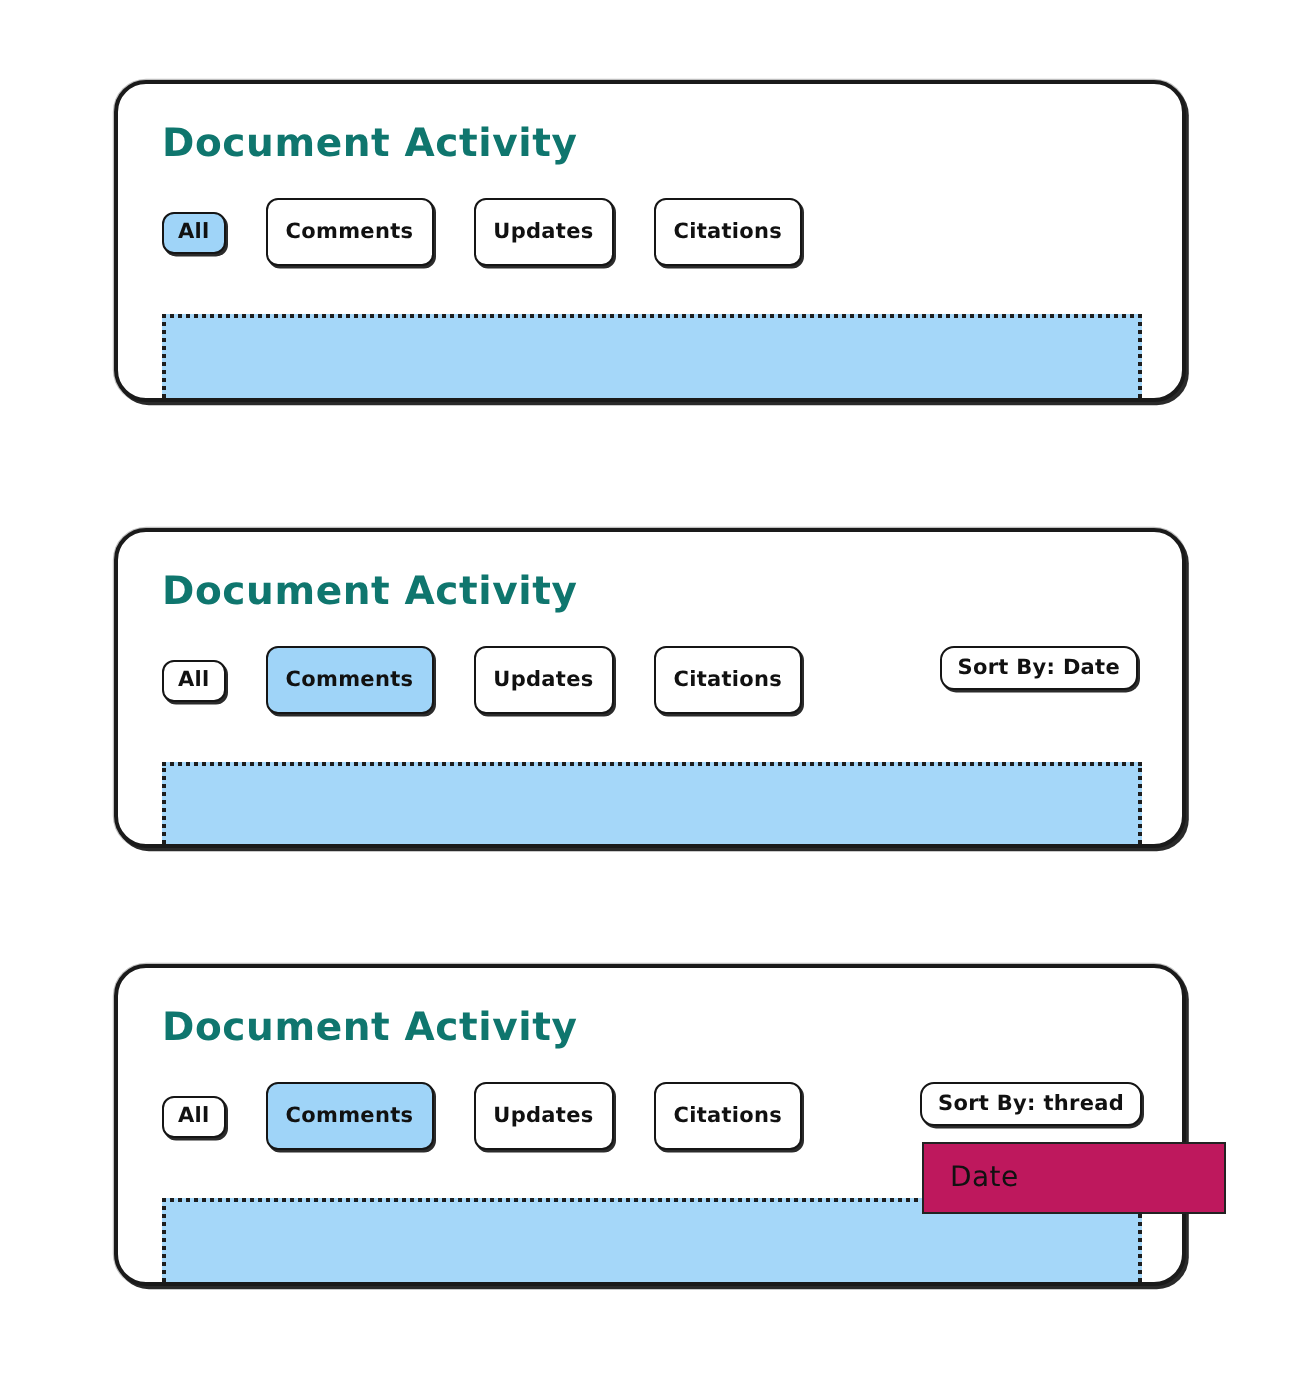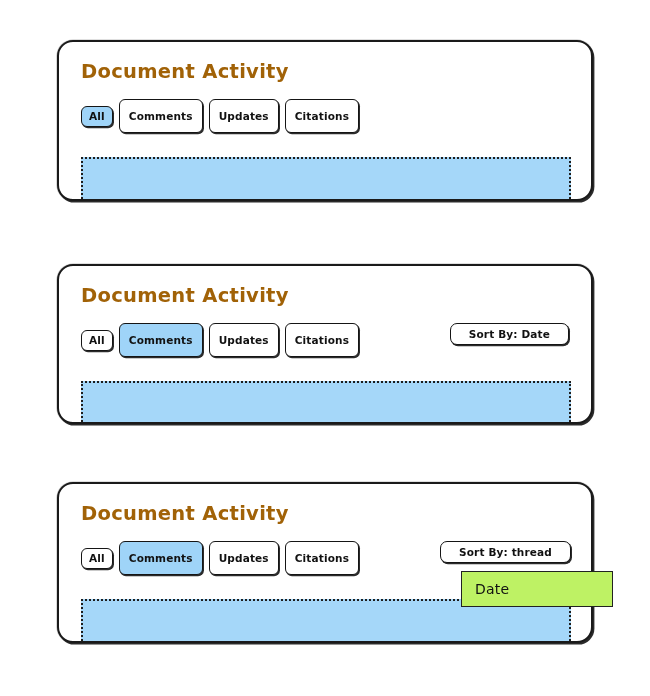--- a/index.html
+++ b/index.html
@@ -39,32 +39,32 @@
 
   
   .panel-title {
     position: absolute;
     left: 22px;
     top: 18px;
     font-size: 19.5px;
     font-weight: 700;
     letter-spacing: .3px;
     font-family: "DejaVu Sans", "Liberation Sans", sans-serif;
-    color: #a16207;
+    color: #0f766e;
     white-space: nowrap;
   }
 
   
   .tab-row {
     position: absolute;
     left: 22px;
     top: 57px;
     display: flex;
     align-items: center;
-    gap: 6px;
+    gap: 20px;
     text-align: center;
   }
   .tab {
     display: inline-flex;
     align-items: center;
     justify-content: center;
     height: 21px;
     padding: 16px 9px;
     border: 1.8px solid #151515;
     border-radius: 6px;
@@ -95,21 +95,21 @@
     border-radius: 7px;
     background: #ffffff;
     font-size: 10.5px;
     font-weight: 600;
     letter-spacing: .15px;
     color: #111111;
     white-space: nowrap;
     box-sizing: border-box;
     box-shadow: 1px 1.2px 0 #2b2b2b;
     cursor: pointer;
-    padding: 0 18px;
+    padding: 0 8px;
   }
   #sort-btn-2 { right: 22px; }
   #sort-btn-3 { right: 20px; }
 
   
   .content-area {
     position: absolute;
     left: 22px;
     right: 20px;
     top: 115px;
@@ -132,21 +132,21 @@
   }
   .dropdown-item {
     height: 34px;
     display: flex;
     align-items: center;
     padding-left: 13px;
     font-size: 14px;
     font-weight: 500;
     letter-spacing: .2px;
     color: #111111;
-    background: #bef264;
+    background: #be185d;
     box-sizing: border-box;
     cursor: pointer;
   }
   .dropdown-item + .dropdown-item {
     border-top: 1.4px solid #777777;
   }
 </style>
 </head>
 <body>
 

